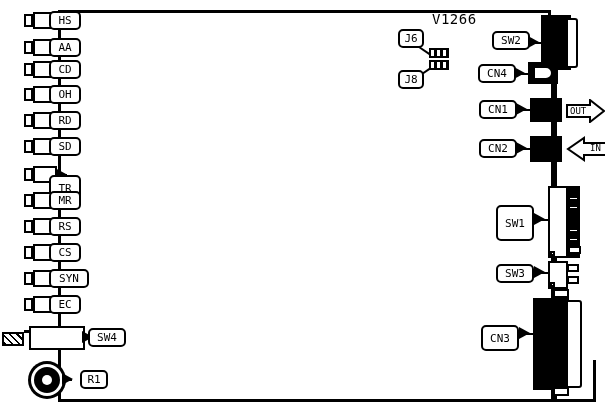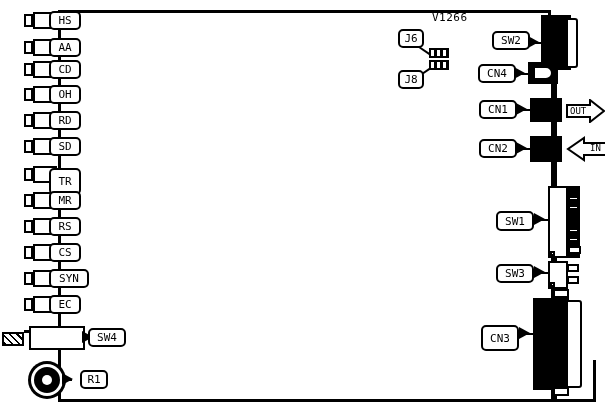--- a/index.html
+++ b/index.html
@@ -4,21 +4,21 @@
 <style>
   html,body{margin:0;padding:0;background:#ffffff;}
   body{font-family:"DejaVu Sans","Liberation Sans",sans-serif;}
   #board{
     position:relative;width:605px;height:411px;background:#ffffff;
     overflow:hidden;
   }
   
   .outline{position:absolute;background:#000;}
   .title{
-    position:absolute;font-size:11px;letter-spacing:.5px;color:#000;
+    position:absolute;font-size:14px;letter-spacing:.5px;color:#000;
     font-family:"DejaVu Sans Mono","Liberation Mono",monospace;
     white-space:nowrap;
   }
   
   .callout{
     position:absolute;border:2px solid #000;border-radius:5px;background:#fff;
     font-family:"DejaVu Sans Mono","Liberation Mono",monospace;
     font-size:11px;line-height:1;color:#000;
     display:flex;align-items:center;justify-content:center;
     box-sizing:border-box;letter-spacing:0px;
@@ -99,21 +99,21 @@
   <div class="tab" style="left:24px; top:140px; width:9px;  height:13px;"></div>
   <div class="led" style="left:33px; top:138px; width:24px; height:17px;"></div>
   <div class="lead" style="left:55px; top:146px; width:12px;"></div>
   <div class="ptr-r" style="left:55px; top:140px;"></div>
   <div class="callout" style="left:49px; top:137px; width:32px; height:19px;">SD</div>
 
   <div class="tab" style="left:24px; top:168px; width:9px;  height:13px;"></div>
   <div class="led" style="left:33px; top:166px; width:24px; height:17px;"></div>
   <div class="lead" style="left:55px; top:174px; width:12px;"></div>
   <div class="ptr-r" style="left:55px; top:168px;"></div>
-  <div class="callout" style="left:49px; top:168px; width:32px; height:27px;">TR</div>
+  <div class="callout" style="left:49px; top:175px; width:32px; height:27px;">TR</div>
 
   <div class="tab" style="left:24px; top:194px; width:9px;  height:13px;"></div>
   <div class="led" style="left:33px; top:192px; width:24px; height:17px;"></div>
   <div class="lead" style="left:55px; top:200px; width:12px;"></div>
   <div class="ptr-r" style="left:55px; top:194px;"></div>
   <div class="callout" style="left:49px; top:191px; width:32px; height:19px;">MR</div>
 
   <div class="tab" style="left:24px; top:220px; width:9px;  height:13px;"></div>
   <div class="led" style="left:33px; top:218px; width:24px; height:17px;"></div>
   <div class="lead" style="left:55px; top:226px; width:12px;"></div>
@@ -211,21 +211,21 @@
   <div class="wht" style="left:548px; top:186px; width:20px; height:72px;"></div>
   <div class="blk" style="left:566px; top:186px; width:14px; height:72px;"></div>
   <div class="wht" style="left:568px; top:196px; width:11px; height:5px;"></div>
   <div class="wht" style="left:568px; top:205px; width:11px; height:5px;"></div>
   <div class="wht" style="left:568px; top:228px; width:11px; height:5px;"></div>
   <div class="wht" style="left:568px; top:237px; width:11px; height:5px;"></div>
   <div class="wht" style="left:568px; top:246px; width:13px; height:8px;"></div>
   <div class="wht" style="left:550px; top:251px; width:5px; height:5px;"></div>
   <div class="lead" style="left:536px; top:219px; width:14px;"></div>
   <div class="ptr-r" style="left:534px; top:213px;"></div>
-  <div class="callout" style="left:496px; top:211px; width:38px; height:20px;">SW1</div>
+  <div class="callout" style="left:496px; top:205px; width:38px; height:36px;">SW1</div>
 
   <div class="wht" style="left:548px; top:261px; width:20px; height:28px;"></div>
   <div class="wht" style="left:567px; top:264px; width:12px; height:8px;"></div>
   <div class="wht" style="left:567px; top:276px; width:12px; height:8px;"></div>
   <div class="wht" style="left:550px; top:282px; width:5px; height:5px;"></div>
   <div class="lead" style="left:536px; top:272px; width:14px;"></div>
   <div class="ptr-r" style="left:534px; top:266px;"></div>
   <div class="callout" style="left:496px; top:264px; width:38px; height:19px;">SW3</div>
 
   <div class="wht" style="left:553px; top:289px; width:16px; height:9px;"></div>

